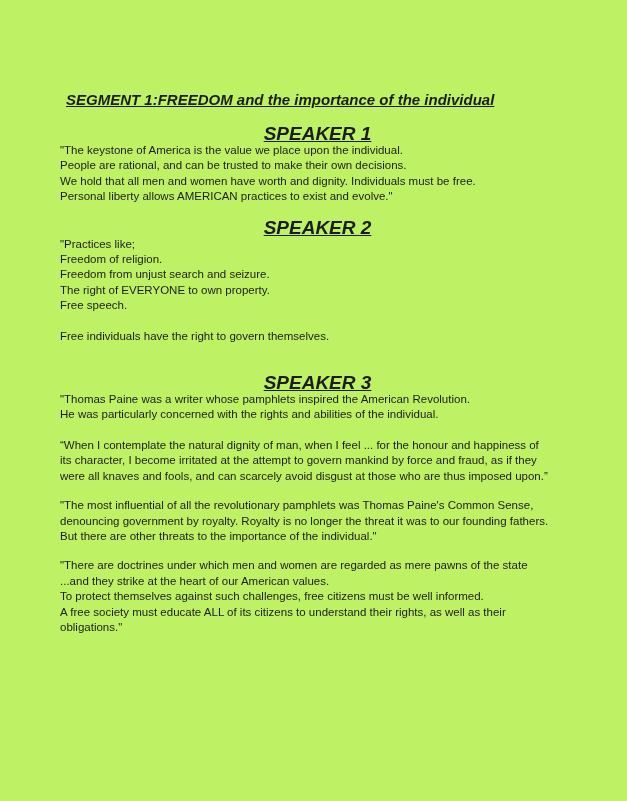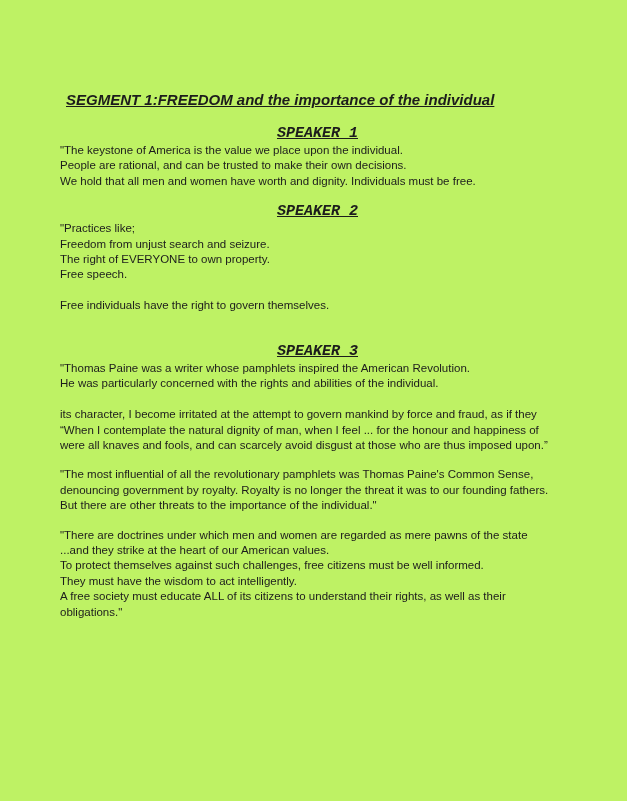--- a/index.html
+++ b/index.html
@@ -25,88 +25,88 @@
       font-style: italic;
       text-decoration: underline;
       line-height: 19px;
       margin: 0 0 16px 6px;
       white-space: nowrap;
     }
     .speaker-section {
       margin-top: 14px;
     }
     .speaker-heading {
-      font-size: 15px;
+      font-size: 19px;
       font-weight: bold;
       font-style: italic;
       text-decoration: underline;
       text-align: center;
       line-height: 18px;
       margin: 0;
-      font-family: Liberation Mono, monospace;
     }
     .text-line {
       font-size: 11.5px;
       line-height: 15.4px;
       min-height: 15.4px;
       white-space: pre-wrap;
     }
   </style>
 </head>
 <body>
 
 <div class="page">
   <h1 class="doc-title">SEGMENT 1:FREEDOM and the importance of the individual</h1>
   <div id="sections">
   <section class="speaker-section">
     <h2 class="speaker-heading">SPEAKER 1</h2>
     <div class="section-lines">
           <div class="text-line">"The keystone of America is the value we place upon the individual.</div>
           <div class="text-line">People are rational, and can be trusted to make their own decisions.</div>
           <div class="text-line">We hold that all men and women have worth and dignity. Individuals must be free.</div>
+          <div class="text-line">Personal liberty allows AMERICAN practices to exist and evolve."</div>
         </div>
   </section>
 
   <section class="speaker-section">
     <h2 class="speaker-heading">SPEAKER 2</h2>
     <div class="section-lines">
           <div class="text-line">"Practices like;</div>
+          <div class="text-line">Freedom of religion.</div>
           <div class="text-line">Freedom from unjust search and seizure.</div>
           <div class="text-line">The right of EVERYONE to own property.</div>
           <div class="text-line">Free speech.</div>
           <div class="text-line"></div>
           <div class="text-line">Free individuals have the right to govern themselves.</div>
           <div class="text-line"></div>
         </div>
   </section>
 
   <section class="speaker-section">
     <h2 class="speaker-heading">SPEAKER 3</h2>
     <div class="section-lines">
           <div class="text-line">"Thomas Paine was a writer whose pamphlets inspired the American Revolution.</div>
           <div class="text-line">He was particularly concerned with the rights and abilities of the individual.</div>
           <div class="text-line"></div>
+          <div class="text-line">“When I contemplate the natural dignity of man, when I feel ... for the honour and happiness of</div>
           <div class="text-line">its character, I become irritated at the attempt to govern mankind by force and fraud, as if they</div>
-          <div class="text-line">“When I contemplate the natural dignity of man, when I feel ... for the honour and happiness of</div>
           <div class="text-line">were all knaves and fools, and can scarcely avoid disgust at those who are thus imposed upon.”</div>
         </div>
   </section>
 
   <section class="speaker-section">
     <div class="section-lines">
           <div class="text-line">"The most influential of all the revolutionary pamphlets was Thomas Paine's Common Sense,</div>
           <div class="text-line">denouncing government by royalty. Royalty is no longer the threat it was to our founding fathers.</div>
           <div class="text-line">But there are other threats to the importance of the individual."</div>
         </div>
   </section>
 
   <section class="speaker-section">
     <div class="section-lines">
           <div class="text-line">"There are doctrines under which men and women are regarded as mere pawns of the state</div>
           <div class="text-line">...and they strike at the heart of our American values.</div>
           <div class="text-line">To protect themselves against such challenges, free citizens must be well informed.</div>
-          <div class="text-line">They must have the wisdom to act intelligently.</div>
           <div class="text-line">A free society must educate ALL of its citizens to understand their rights, as well as their</div>
           <div class="text-line">obligations."</div>
         </div>
   </section>
 </div>
 </div>
 
 </body></html>

